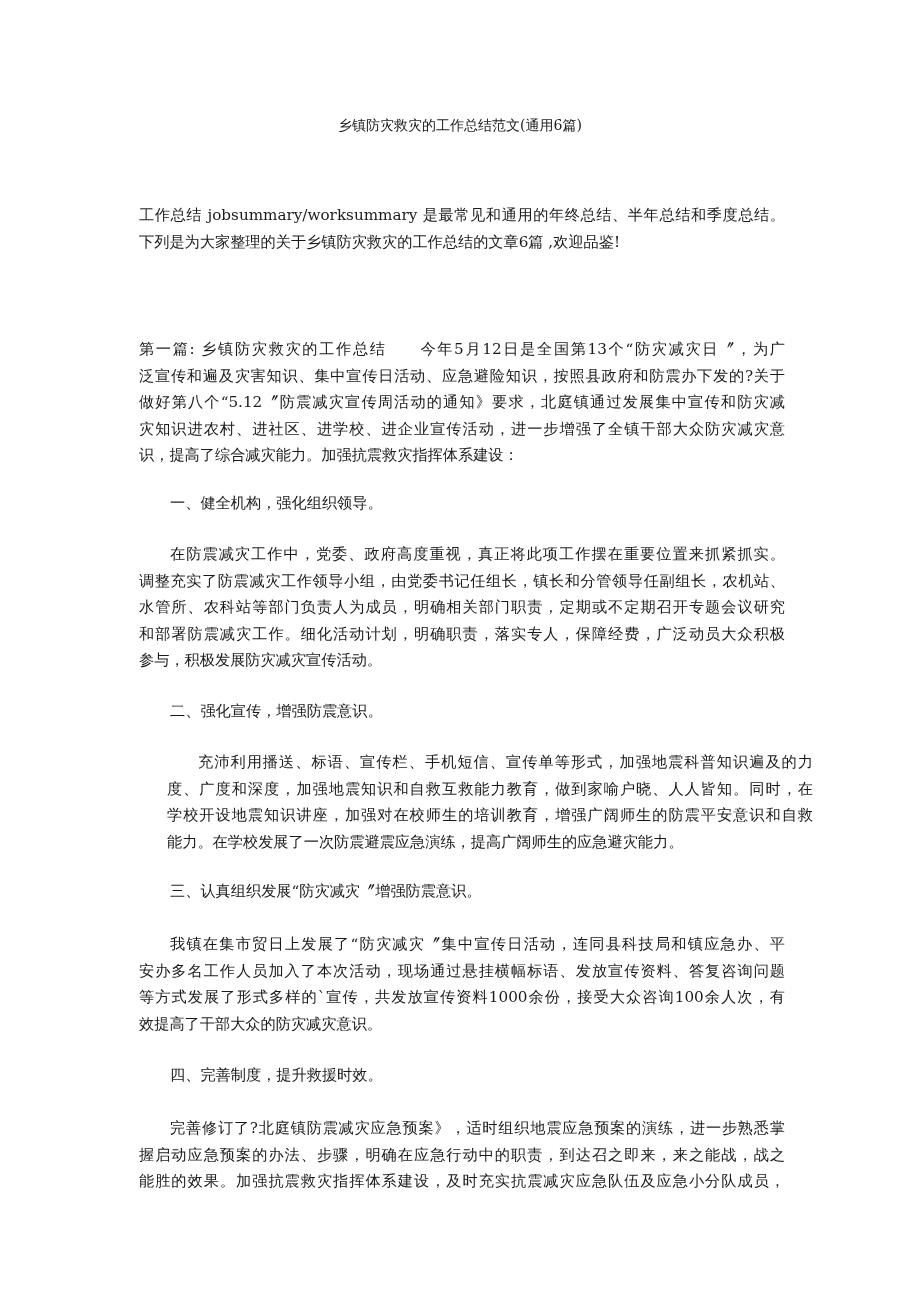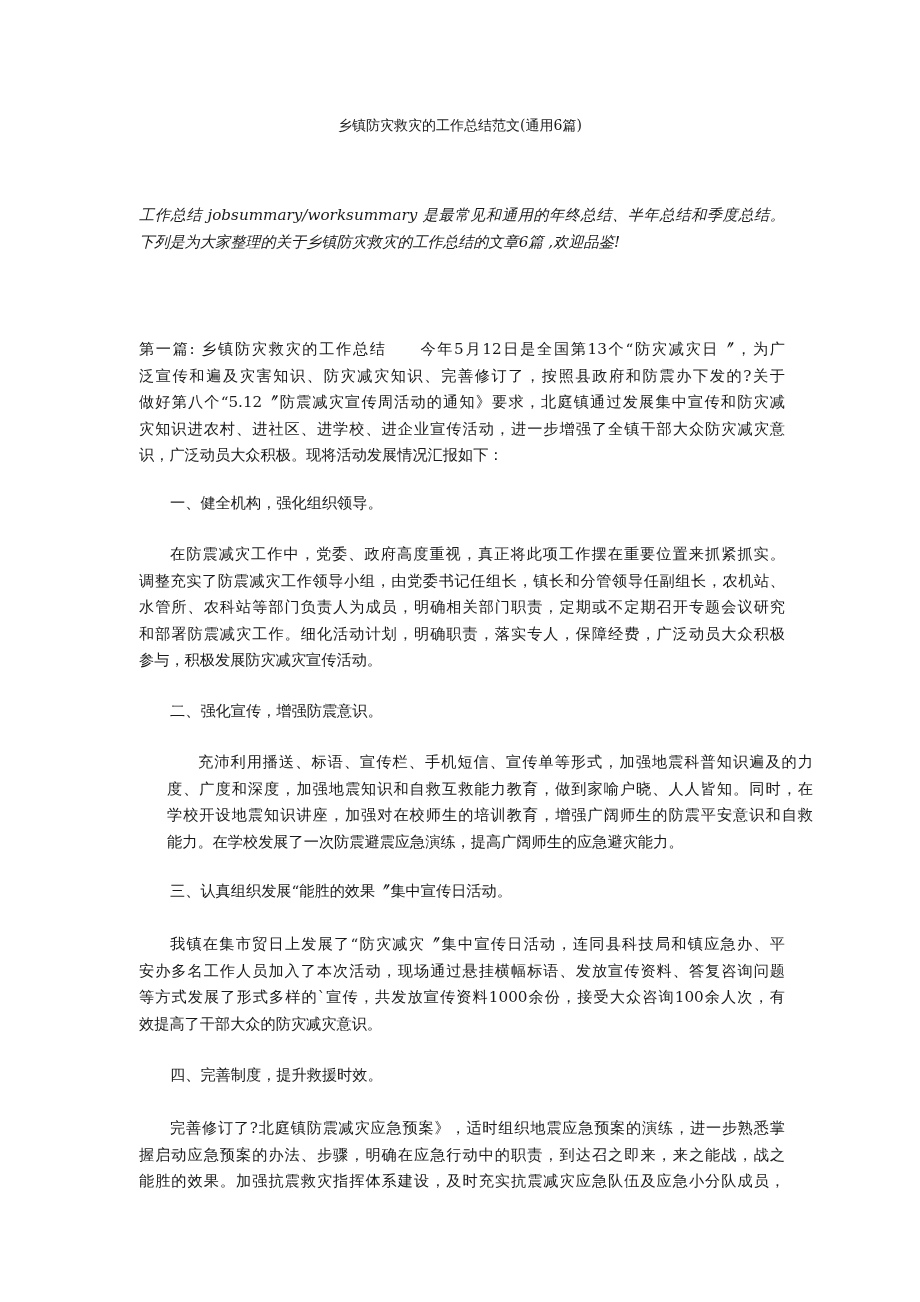--- a/index.html
+++ b/index.html
@@ -52,21 +52,21 @@
     .indent {
       padding-left: 31px;
     }
     .heading {
       position: absolute;
       left: 170px;
       font-size: 15.2px;
       line-height: 26px;
       white-space: nowrap;
     }
-    .intro { top: 202px; font-style: italic; }
+    .intro { top: 202px; }
     .p1 { top: 336px; }
     .h1 { top: 490px; text-align: right; }
     .p2 { top: 541px; }
     .h2 { top: 698px; }
     .p3 { top: 749px; margin-left: 28px; }
     .h3 { top: 878px; }
     .p4 { top: 931px; }
     .h4 { top: 1062px; }
     .p5 { top: 1115px; }
   </style>
@@ -77,44 +77,44 @@
 
   <div class="title">乡镇防灾救灾的工作总结范文(通用6篇)</div>
 
   <div class="block intro">
     <span class="line">工作总结 jobsummary/worksummary 是最常见和通用的年终总结、半年总结和季度总结。</span>
     <span class="line last">下列是为大家整理的关于乡镇防灾救灾的工作总结的文章6篇 ,欢迎品鉴!</span>
   </div>
 
   <div class="block p1">
     <span class="line">第一篇: 乡镇防灾救灾的工作总结　　今年5月12日是全国第13个“防灾减灾日〞，为广</span>
-    <span class="line">泛宣传和遍及灾害知识、防灾减灾知识、完善修订了，按照县政府和防震办下发的?关于</span>
+    <span class="line">泛宣传和遍及灾害知识、集中宣传日活动、应急避险知识，按照县政府和防震办下发的?关于</span>
     <span class="line">做好第八个“5.12〞防震减灾宣传周活动的通知》要求，北庭镇通过发展集中宣传和防灾减</span>
     <span class="line">灾知识进农村、进社区、进学校、进企业宣传活动，进一步增强了全镇干部大众防灾减灾意</span>
-    <span class="line last">识，广泛动员大众积极。现将活动发展情况汇报如下：</span>
+    <span class="line last">识，提高了综合减灾能力。加强抗震救灾指挥体系建设：</span>
   </div>
 
   <div class="heading h1">一、健全机构，强化组织领导。</div>
   <div class="block p2">
     <span class="line indent">在防震减灾工作中，党委、政府高度重视，真正将此项工作摆在重要位置来抓紧抓实。</span>
     <span class="line">调整充实了防震减灾工作领导小组，由党委书记任组长，镇长和分管领导任副组长，农机站、</span>
     <span class="line">水管所、农科站等部门负责人为成员，明确相关部门职责，定期或不定期召开专题会议研究</span>
     <span class="line">和部署防震减灾工作。细化活动计划，明确职责，落实专人，保障经费，广泛动员大众积极</span>
     <span class="line last">参与，积极发展防灾减灾宣传活动。</span>
   </div>
 
   <div class="heading h2">二、强化宣传，增强防震意识。</div>
   <div class="block p3">
     <span class="line indent">充沛利用播送、标语、宣传栏、手机短信、宣传单等形式，加强地震科普知识遍及的力</span>
     <span class="line">度、广度和深度，加强地震知识和自救互救能力教育，做到家喻户晓、人人皆知。同时，在</span>
     <span class="line">学校开设地震知识讲座，加强对在校师生的培训教育，增强广阔师生的防震平安意识和自救</span>
     <span class="line last">能力。在学校发展了一次防震避震应急演练，提高广阔师生的应急避灾能力。</span>
   </div>
 
-  <div class="heading h3">三、认真组织发展“能胜的效果〞集中宣传日活动。</div>
+  <div class="heading h3">三、认真组织发展“防灾减灾〞增强防震意识。</div>
   <div class="block p4">
     <span class="line indent">我镇在集市贸日上发展了“防灾减灾〞集中宣传日活动，连同县科技局和镇应急办、平</span>
     <span class="line">安办多名工作人员加入了本次活动，现场通过悬挂横幅标语、发放宣传资料、答复咨询问题</span>
     <span class="line">等方式发展了形式多样的`宣传，共发放宣传资料1000余份，接受大众咨询100余人次，有</span>
     <span class="line last">效提高了干部大众的防灾减灾意识。</span>
   </div>
 
   <div class="heading h4">四、完善制度，提升救援时效。</div>
   <div class="block p5">
     <span class="line indent">完善修订了?北庭镇防震减灾应急预案》，适时组织地震应急预案的演练，进一步熟悉掌</span>

